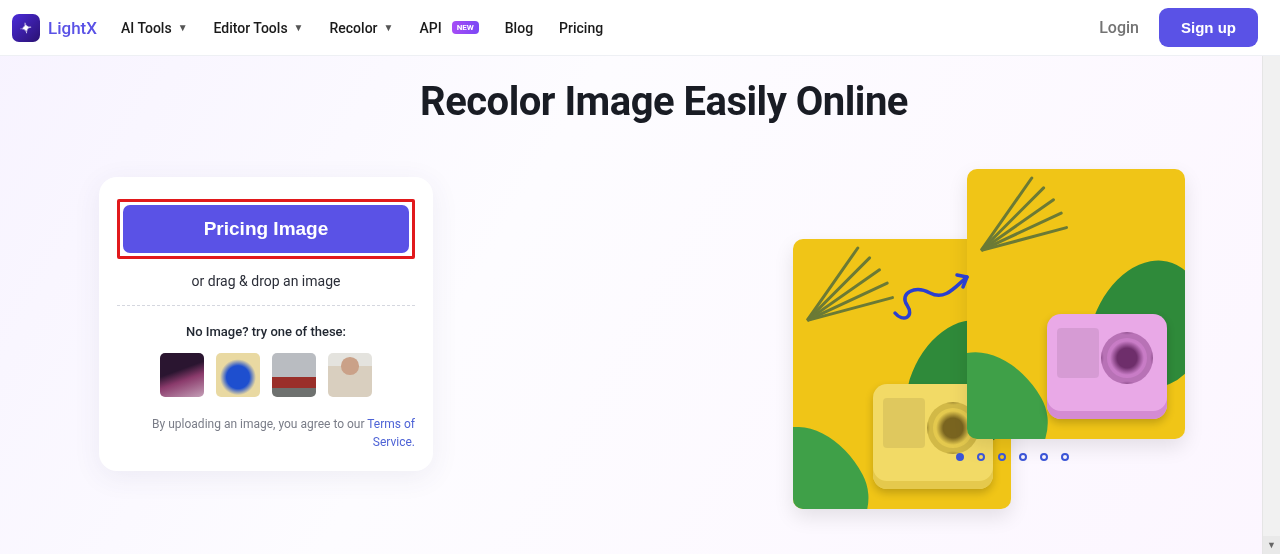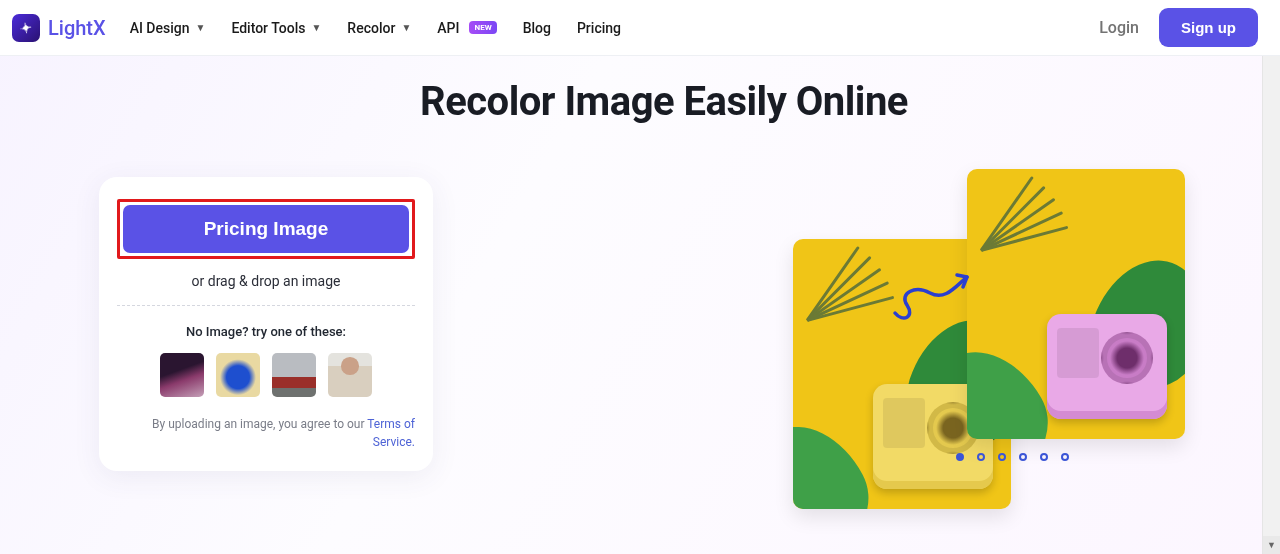--- a/index.html
+++ b/index.html
@@ -33,21 +33,21 @@
   border-bottom: 1px solid #eef0f4;
   position: relative; z-index: 2;
 }
 .logo-wrap { display: flex; align-items: center; gap: 8px; margin-right: 24px; }
 .logo-icon {
   width: 28px; height: 28px; border-radius: 7px;
   background: linear-gradient(135deg,#4b2bd9,#2a1171);
   display: flex; justify-content: center; align-items: center;
 }
 .logo-icon span { color: #fff; font-weight: 700; font-size: 14px; transform: rotate(-10deg); }
-.logo-text { color: #5a52e6; font-size: 20px; font-weight: 500; }
+.logo-text { color: #5a52e6; font-size: 17px; font-weight: 500; }
 .nav { display: flex; align-items: center; gap: 26px; }
 .nav-item { display: flex; align-items: center; gap: 6px; font-size: 14px; color: #1a1a1a; font-weight: 500; cursor: pointer; }
 .chev { font-size: 10px; color: #555; }
 .badge-new {
   background: linear-gradient(90deg,#a64cf6,#7b47f5);
   color: #fff; font-size: 8px; font-weight: 700;
   padding: 2px 5px; border-radius: 4px; margin-left: 4px;
 }
 .header-right { margin-left: auto; display: flex; align-items: center; gap: 20px; }
 .login { font-size: 16px; color: #737373; font-weight: 500; cursor: pointer; }
@@ -147,21 +147,21 @@
 
 <div class="header">
   <div class="logo-wrap">
     <div class="logo-icon">
         <span>✦</span>
       </div>
     <span class="logo-text">LightX</span>
   </div>
   <nav class="nav">
     <div class="nav-item">
-      <span>AI Design</span>
+      <span>AI Tools</span>
       <span class="chev">▼</span>
     </div>
     <div class="nav-item">
       <span>Editor Tools</span>
       <span class="chev">▼</span>
     </div>
     <div class="nav-item">
       <span>Recolor</span>
       <span class="chev">▼</span>
     </div>

